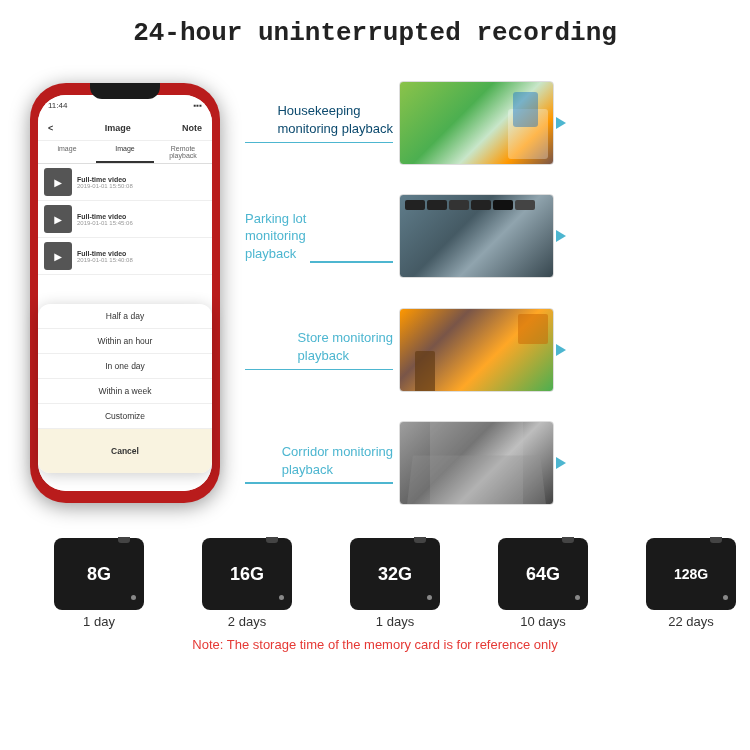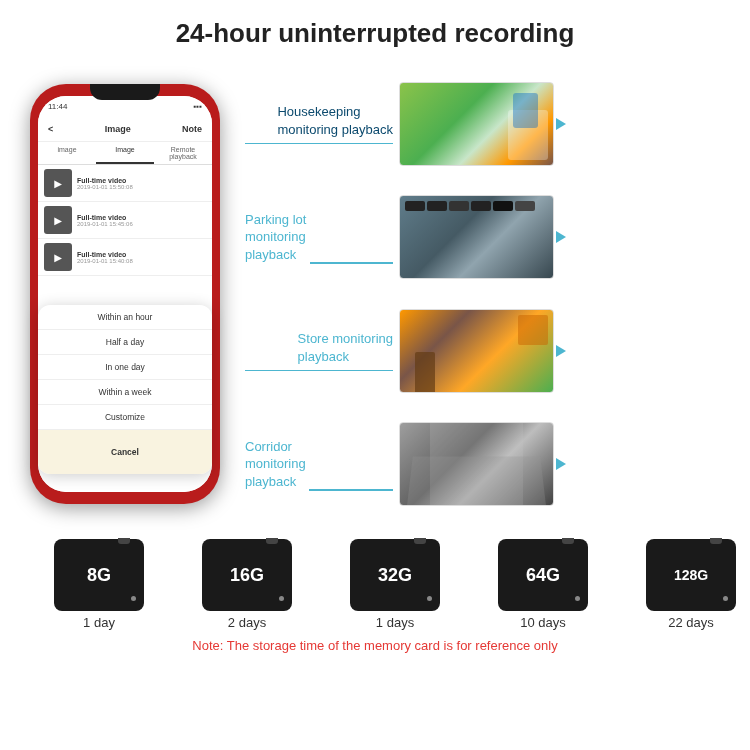--- a/index.html
+++ b/index.html
@@ -9,20 +9,21 @@
       background: #fff;
       font-family: Arial, sans-serif;
       overflow: hidden;
       position: relative;
     }
 
     
     .header {
       text-align: center;
       padding: 18px 10px 10px;
+      font-family: Liberation Mono, monospace;
     }
     .header h1 {
       font-size: 26px;
       font-weight: bold;
       color: #222;
     }
 
     
     .main-content {
       display: flex;
@@ -340,22 +341,22 @@
           <div class="phone-video-item">
             <div class="video-thumb">▶</div>
             <div class="video-info">
               <div class="video-title">Full-time video</div>
               <div class="video-date">2019-01-01 15:40:08</div>
             </div>
           </div>
         </div>
 
         <div class="phone-dropdown">
+          <div class="dropdown-item">Half a day</div>
           <div class="dropdown-item">Within an hour</div>
-          <div class="dropdown-item">Half a day</div>
           <div class="dropdown-item">In one day</div>
           <div class="dropdown-item">Within a week</div>
           <div class="dropdown-item">Customize</div>
           <div class="dropdown-cancel">Cancel</div>
         </div>
       </div>
     </div>
   </div>
 
   <div style="flex:1; display:flex; flex-direction:column; justify-content:space-around; padding: 8px 0 8px 5px;">
@@ -403,21 +404,21 @@
       <div style="position:relative;">
         <div class="monitoring-img img-store" style="width:155px;height:84px;">
           <div style="position:absolute;bottom:0;left:15px;width:20px;height:40px;background:rgba(100,60,20,0.7);border-radius:2px 2px 0 0;"></div>
           <div style="position:absolute;top:5px;right:5px;width:30px;height:30px;background:rgba(200,100,0,0.5);border-radius:2px;"></div>
         </div>
         <div class="img-arrow"></div>
       </div>
     </div>
 
     <div style="display:flex; align-items:center; gap:6px;">
-      <div style="display:flex; flex-direction:row; align-items:flex-end; gap:0; width:148px;">
+      <div style="display:flex; flex-direction:column; align-items:flex-end; gap:0; width:148px;">
         <span style="color:#4db6d0; font-size:13px; line-height:1.35;">Corridor monitoring<br>playback</span>
         <div style="width:100%; height:1.5px; background:#4db6d0; margin-top:4px;"></div>
       </div>
       <div style="position:relative;">
         <div class="monitoring-img img-corridor" style="width:155px;height:84px;">
           <div style="position:absolute;bottom:0;left:30px;right:30px;top:0;background:rgba(200,200,200,0.2);"></div>
           <div style="position:absolute;bottom:0;left:10px;right:10px;height:50px;background:rgba(150,150,150,0.3);transform:perspective(100px) rotateX(10deg);"></div>
         </div>
         <div class="img-arrow"></div>
       </div>

